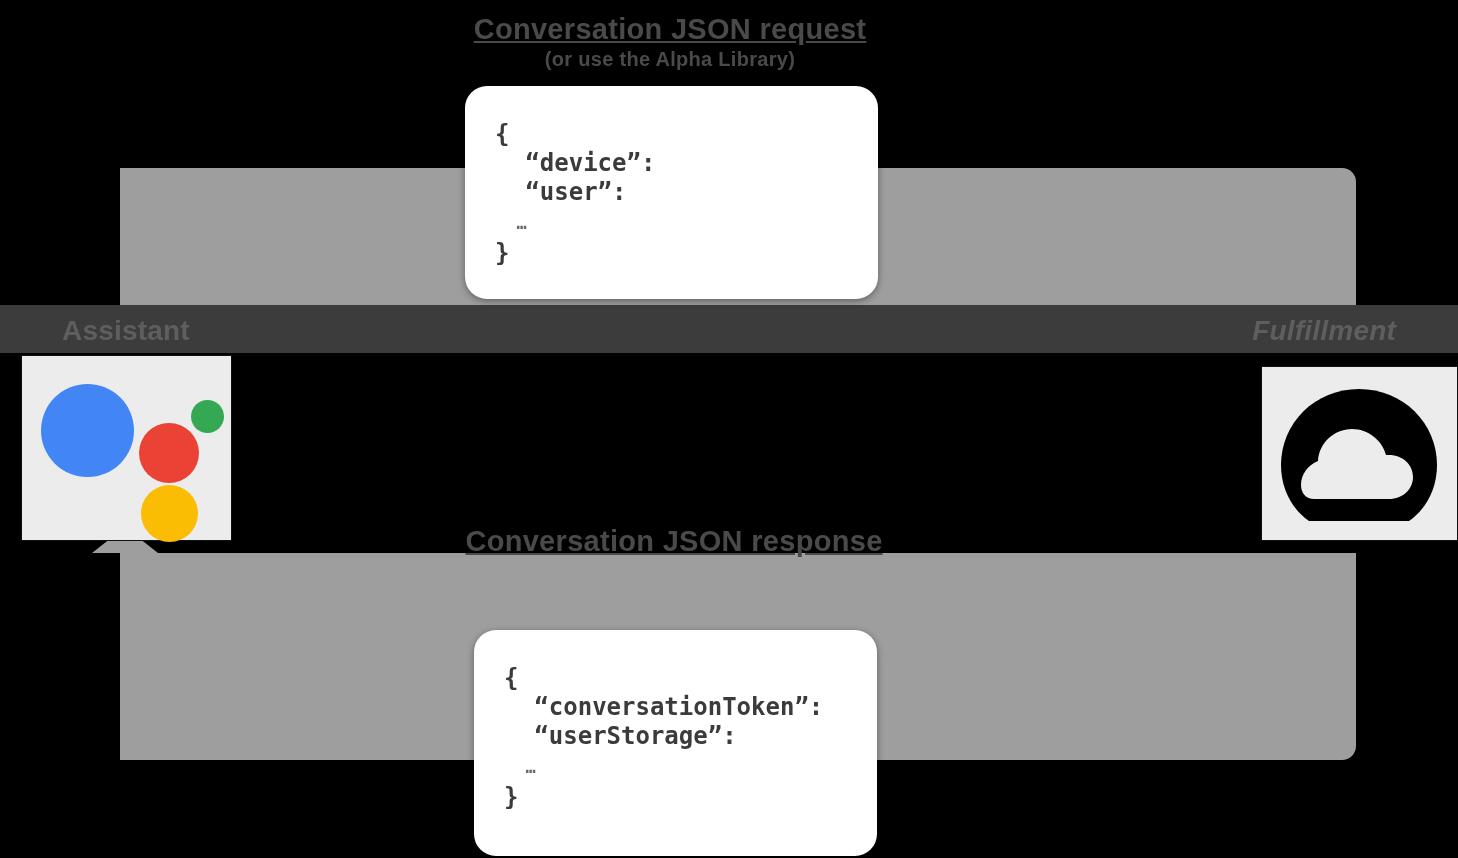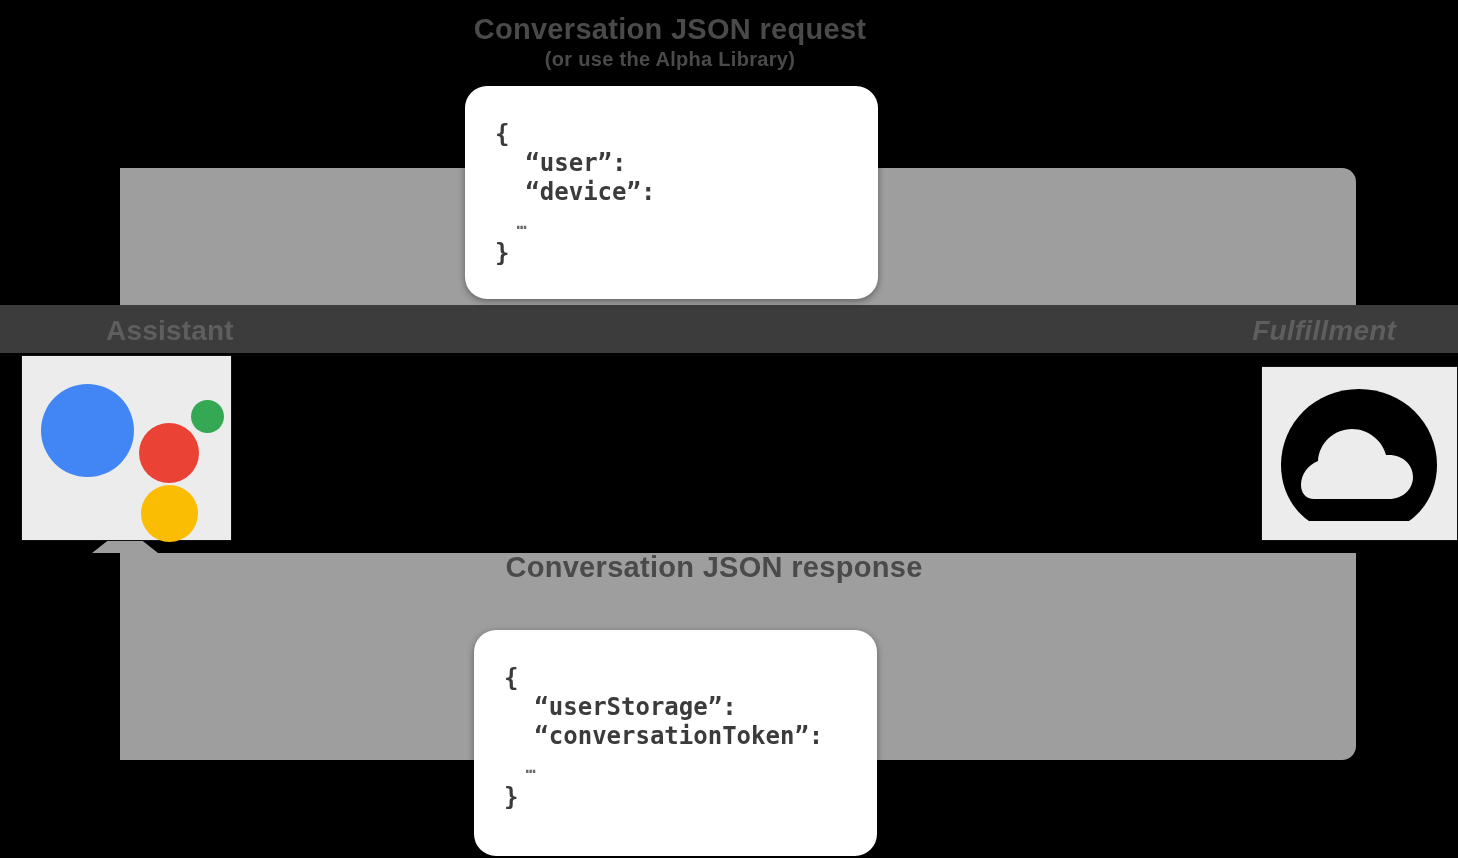--- a/index.html
+++ b/index.html
@@ -76,21 +76,21 @@
   }
   .mid-band-label {
     position: absolute;
     top: 315px;
     font-size: 28px;
     font-weight: 700;
     color: #5e5e5e;
     letter-spacing: 0.2px;
     white-space: nowrap;
   }
-  .mid-band-label.left  { left: 62px; margin-left: 44px;  }
+  .mid-band-label.left  { left: 62px;  }
   .mid-band-label.right { right: 62px; font-style: italic; }
 
   
   .node {
     position: absolute;
     background: #ececec;
     border: 1px solid #111;
   }
   .node-assistant {
     left: 21px;
@@ -126,37 +126,37 @@
     position: absolute;
     text-align: center;
     white-space: nowrap;
     color: #4a4a4a;
   }
   .caption .line1 {
     font-size: 29px;
     font-weight: 700;
     letter-spacing: 0.3px;
     line-height: 1.1;
+    text-decoration: underline;
   }
   .caption .line2 {
     font-size: 20px;
     font-weight: 700;
     letter-spacing: 0.3px;
     line-height: 1.35;
   }
   .caption-top {
     left: 0;
     top: 14px;
     width: 1340px;
   }
   .caption-bottom {
     left: 0;
-    top: 552px;
+    top: 526px;
     width: 1348px;
-    padding-left: 40px;
   }
 
   
   .code-card {
     position: absolute;
     background: #ffffff;
     border-radius: 22px;
     box-shadow: 0 2px 7px rgba(0,0,0,0.40);
     font-family: "DejaVu Sans Mono", "Liberation Mono", monospace;
     font-size: 24px;
@@ -218,31 +218,31 @@
     </svg>
   </div>
 
   <div class="caption caption-top">
     <div class="line1">Conversation JSON request</div>
     <div class="line2">(or use the Alpha Library)</div>
   </div>
 
   <div class="code-card code-card-top">
     <div class="code-line">{</div>
+    <div class="code-line code-indent">“device”:</div>
     <div class="code-line code-indent">“user”:</div>
-    <div class="code-line code-indent">“device”:</div>
     <div class="code-line code-ellipsis">…</div>
     <div class="code-line">}</div>
   </div>
 
   <div class="caption caption-bottom">
     <div class="line1">Conversation JSON response</div>
   </div>
 
   <div class="code-card code-card-bottom">
     <div class="code-line">{</div>
+    <div class="code-line code-indent">“conversationToken”:</div>
     <div class="code-line code-indent">“userStorage”:</div>
-    <div class="code-line code-indent">“conversationToken”:</div>
     <div class="code-line code-ellipsis">…</div>
     <div class="code-line">}</div>
   </div>
 
 </div>
 
 </body></html>

